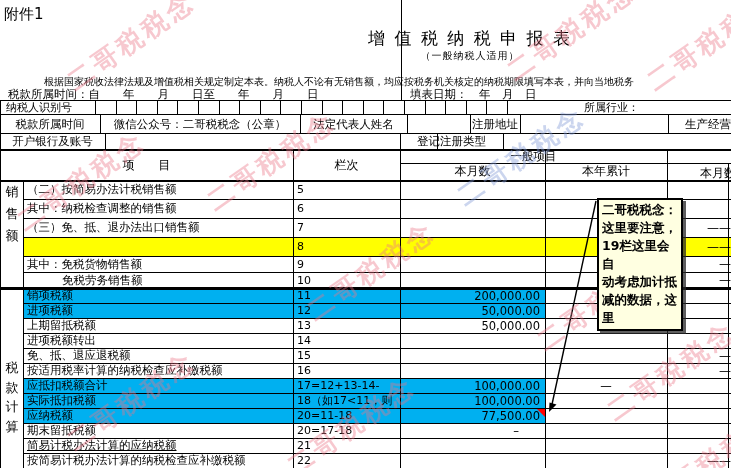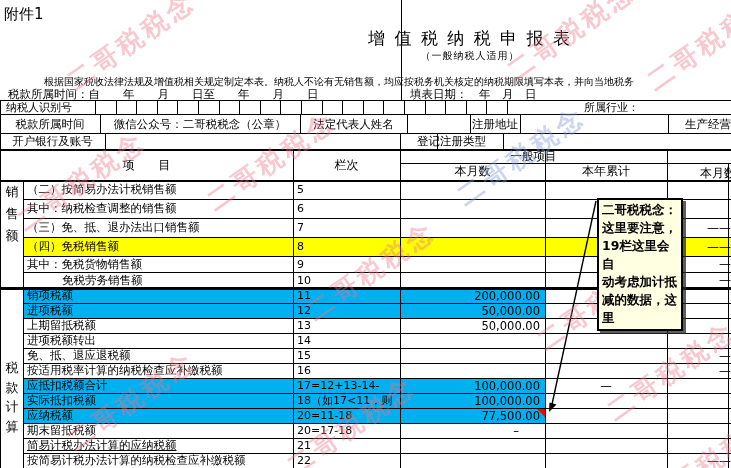--- a/index.html
+++ b/index.html
@@ -163,21 +163,20 @@
     <div class="cell" style="left: 27px; top: 180px; width: 266px; height: 19px; font-size: 11.5px;">（二）按简易办法计税销售额</div>
     <div class="cell" style="left: 297px; top: 180px; width: 103px; height: 19px; font-size: 11px;">5</div>
     <div class="cell" style="left: 400px; top: 180px; width: 145px; height: 19px;"></div>
     <div class="cell" style="left: 27px; top: 199px; width: 266px; height: 19px; font-size: 11.5px;">其中：纳税检查调整的销售额</div>
     <div class="cell" style="left: 297px; top: 199px; width: 103px; height: 19px; font-size: 11px;">6</div>
     <div class="cell" style="left: 400px; top: 199px; width: 145px; height: 19px;"></div>
     <div class="cell" style="left: 27px; top: 218px; width: 266px; height: 19px; font-size: 11.5px;">（三）免、抵、退办法出口销售额</div>
     <div class="cell" style="left: 297px; top: 218px; width: 103px; height: 19px; font-size: 11px;">7</div>
     <div class="cell" style="left: 400px; top: 218px; width: 145px; height: 19px;"></div>
     <div class="cell right bold" style="left: 667px; top: 218px; width: 64px; height: 19px; font-size: 12px; overflow: visible;">——</div>
-    <div class="cell" style="left: 27px; top: 237px; width: 266px; height: 19px; font-size: 11.5px;">（四）免税销售额</div>
     <div class="cell" style="left: 297px; top: 237px; width: 103px; height: 19px; font-size: 11px;">8</div>
     <div class="cell" style="left: 400px; top: 237px; width: 145px; height: 19px;"></div>
     <div class="cell right bold" style="left: 667px; top: 237px; width: 64px; height: 19px; font-size: 12px; overflow: visible;">——</div>
     <div class="cell" style="left: 27px; top: 256px; width: 266px; height: 16px; font-size: 11.5px;">其中：免税货物销售额</div>
     <div class="cell" style="left: 297px; top: 256px; width: 103px; height: 16px; font-size: 11px;">9</div>
     <div class="cell" style="left: 400px; top: 256px; width: 145px; height: 16px;"></div>
     <div class="cell right bold" style="left: 667px; top: 256px; width: 64px; height: 16px; font-size: 12px; overflow: visible;">—</div>
     <div class="cell" style="left: 62px; top: 272px; width: 231px; height: 16px; font-size: 11.5px;">免税劳务销售额</div>
     <div class="cell" style="left: 297px; top: 272px; width: 103px; height: 16px; font-size: 11px;">10</div>
     <div class="cell" style="left: 400px; top: 272px; width: 145px; height: 16px;"></div>

